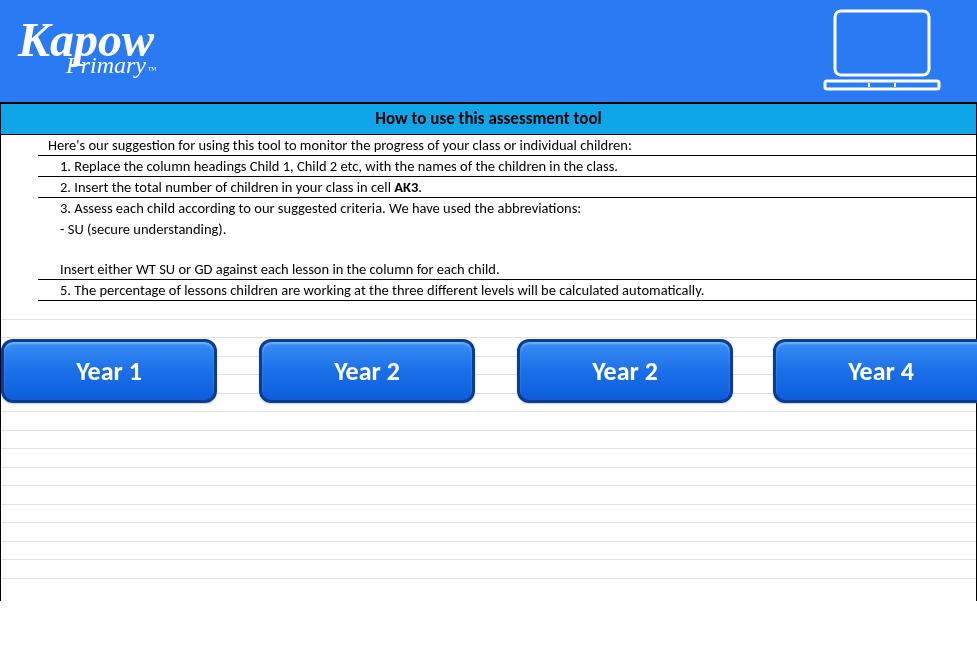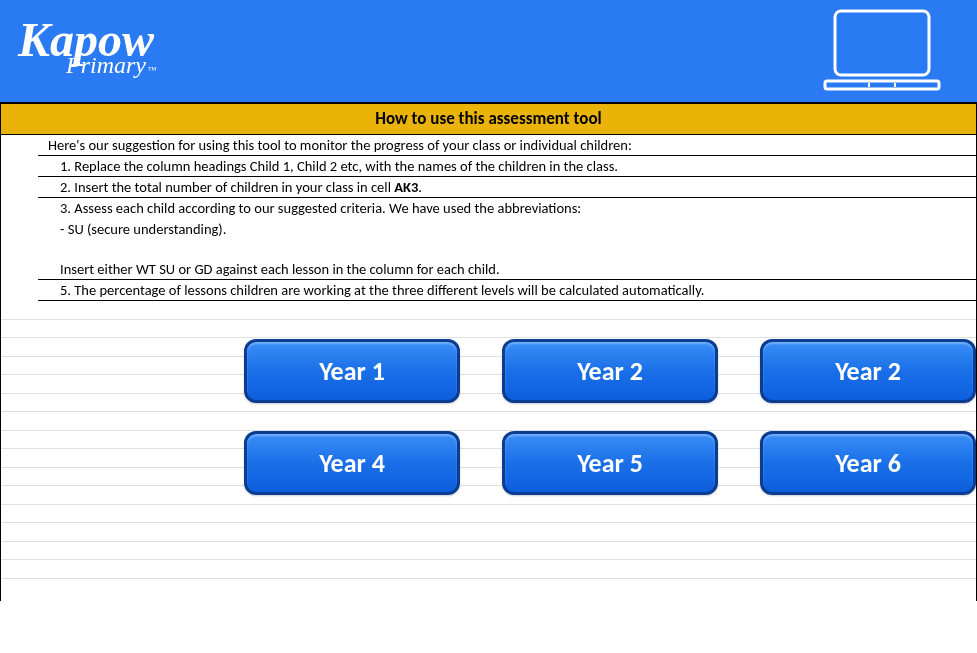--- a/index.html
+++ b/index.html
@@ -38,21 +38,21 @@
     }
     .logo-tm {
       font-size: 9px;
       font-style: normal;
       vertical-align: baseline;
       margin-left: 2px;
     }
     .laptop-icon svg { display: block; }
 
     .title-row {
-      background: #eab308;
+      background: #0ea5e9;
       border: 1px solid #000;
       border-top: none;
       text-align: center;
       font-weight: bold;
       font-size: 17px;
       padding: 4px 0 5px;
     }
 
     .instructions {
       border-left: 1px solid #000;
@@ -80,23 +80,23 @@
     }
     .gridline {
       border-bottom: 1px solid #e0e0e0;
       height: 18.5px;
     }
     .buttons-grid {
       position: absolute;
       top: 38px;
       left: 0; right: 0;
       display: flex;
-      flex-direction: column;
-      gap: 28px;
-      align-items: flex-end;
+      flex-direction: row;
+      gap: 40px;
+      align-items: flex-start;
     }
     .button-row {
       display: flex;
       gap: 42px;
       justify-content: center;
     }
     .year-button {
       width: 216px;
       height: 64px;
       border-radius: 12px;

